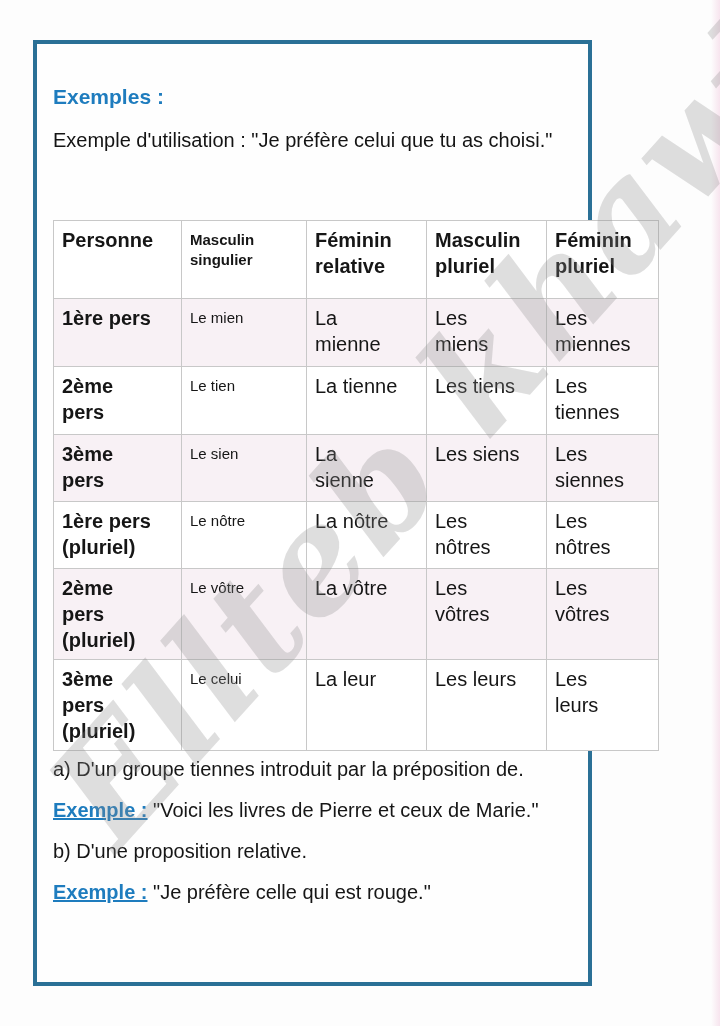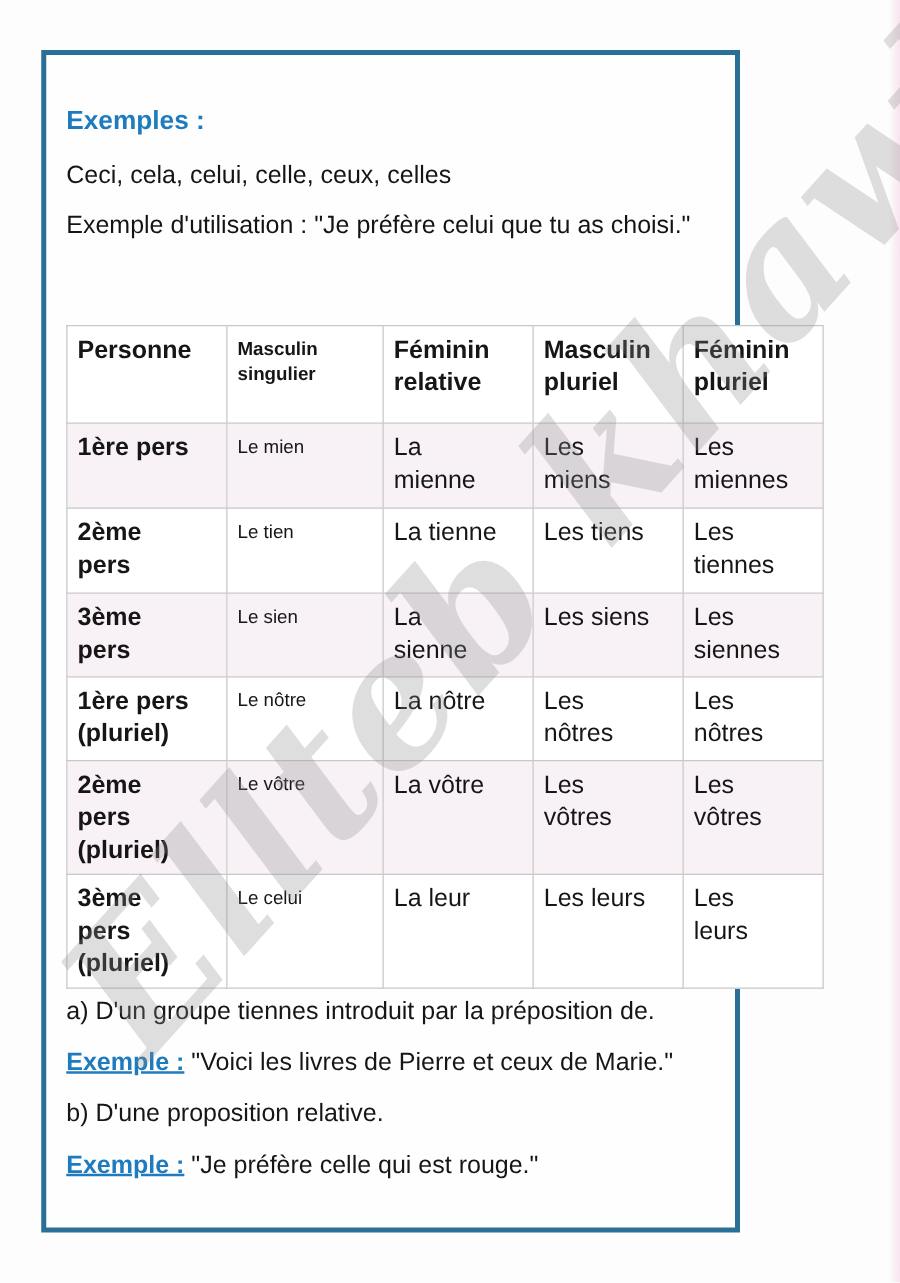--- a/index.html
+++ b/index.html
@@ -84,21 +84,20 @@
 </style>
 </head>
 <body>
 
 <div class="photo-right-strip"></div>
 
 <div class="frame">
   <div class="content">
 
     <div class="heading">Exemples :</div>
-    <div class="line">Ceci, cela, celui, celle, ceux, celles</div>
     <div class="line">Exemple d'utilisation : "Je préfère celui que tu as choisi."</div>
 
     <table class="pronouns">
       <colgroup>
         <col class="c1">
           <col class="c2">
           <col class="c3">
           <col class="c4">
           <col class="c5">
       </colgroup>

